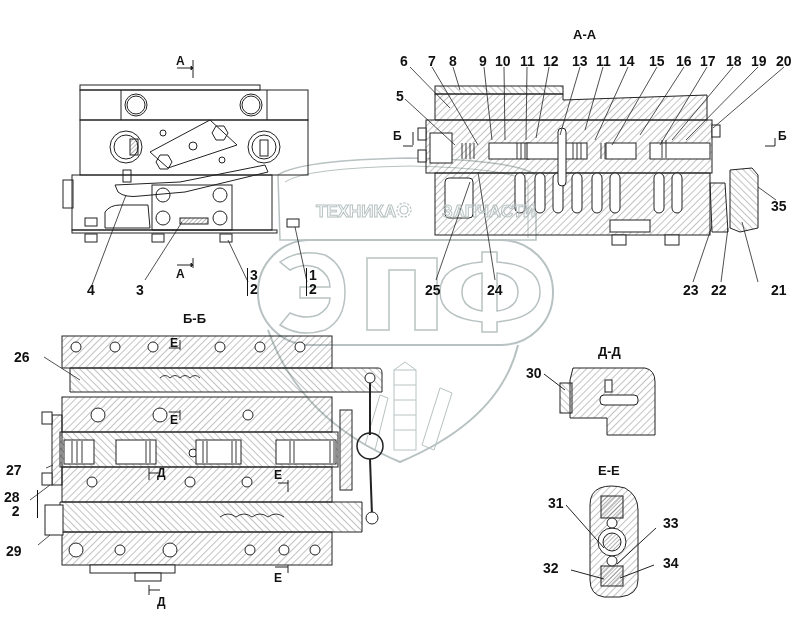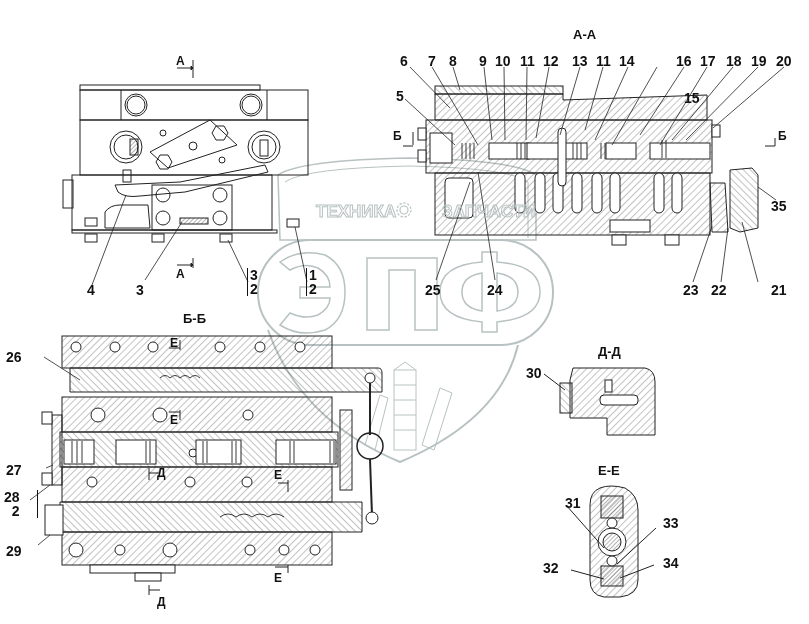--- a/index.html
+++ b/index.html
@@ -303,39 +303,39 @@
 <div class="lbl" style="left:400px;top:54px;">6</div>
 <div class="lbl" style="left:428px;top:54px;">7</div>
 <div class="lbl" style="left:449px;top:54px;">8</div>
 <div class="lbl" style="left:479px;top:54px;">9</div>
 <div class="lbl" style="left:495px;top:54px;">10</div>
 <div class="lbl" style="left:520px;top:54px;">11</div>
 <div class="lbl" style="left:543px;top:54px;">12</div>
 <div class="lbl" style="left:572px;top:54px;">13</div>
 <div class="lbl" style="left:596px;top:54px;">11</div>
 <div class="lbl" style="left:619px;top:54px;">14</div>
-<div class="lbl" style="left:684px;top:54px;margin-top:37px;">15</div>
+<div class="lbl" style="left:649px;top:54px;">15</div>
 <div class="lbl" style="left:676px;top:54px;">16</div>
 <div class="lbl" style="left:700px;top:54px;">17</div>
 <div class="lbl" style="left:726px;top:54px;">18</div>
 <div class="lbl" style="left:751px;top:54px;">19</div>
 <div class="lbl" style="left:776px;top:54px;">20</div>
 <div class="lbl" style="left:396px;top:89px;">5</div>
 <div class="lbl" style="left:771px;top:199px;">35</div>
 <div class="lbl" style="left:425px;top:283px;">25</div>
 <div class="lbl" style="left:487px;top:283px;">24</div>
 <div class="lbl" style="left:683px;top:283px;">23</div>
 <div class="lbl" style="left:711px;top:283px;">22</div>
 <div class="lbl" style="left:748px;top:283px;margin-left:23px;">21</div>
 
-<div class="lbl" style="left:6px;top:350px;">26</div>
+<div class="lbl" style="left:14px;top:350px;">26</div>
 <div class="lbl" style="left:6px;top:463px;">27</div>
 <div class="frac" style="left:4px;top:490px;border-left:none;border-right:1.5px solid #111;padding-left:0;padding-right:17px;text-align:right;">
   <div>28</div>
   <div>2</div>
 </div>
 <div class="lbl" style="left:6px;top:544px;">29</div>
 
 <div class="lbl" style="left:526px;top:366px;">30</div>
-<div class="lbl" style="left:565px;top:496px;">31</div>
+<div class="lbl" style="left:548px;top:496px;">31</div>
 <div class="lbl" style="left:543px;top:561px;">32</div>
 <div class="lbl" style="left:663px;top:516px;">33</div>
 <div class="lbl" style="left:663px;top:556px;">34</div>
 
 </body></html>

